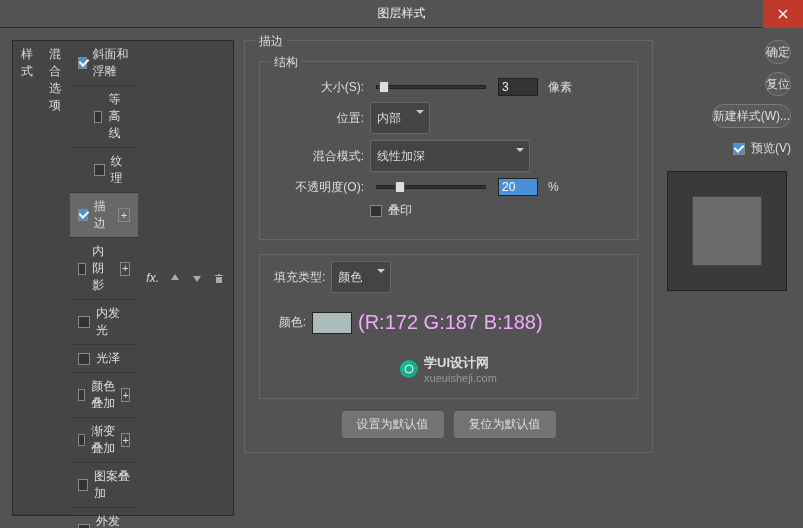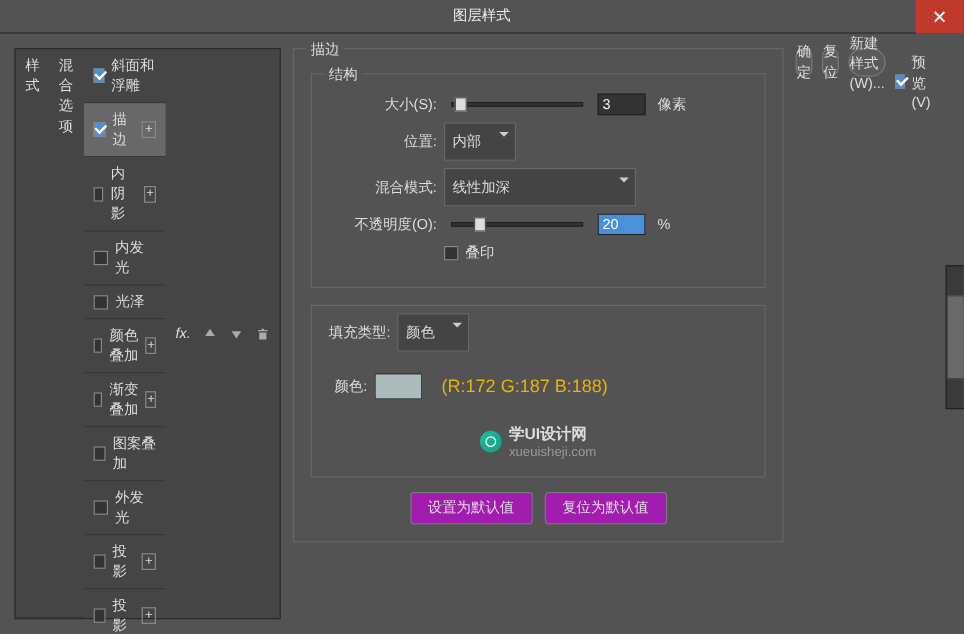--- a/index.html
+++ b/index.html
@@ -30,28 +30,28 @@
 .row{display:flex;align-items:center;margin:6px 0;gap:6px}
 .lbl{width:90px;text-align:right}
 .slider-track{width:110px;height:4px;background:#333;border:1px solid #222;position:relative;margin:0 6px}
 .slider-thumb{position:absolute;top:-5px;width:10px;height:12px;background:#ddd;border:1px solid #555}
 .num-input{width:40px;height:18px;background:#333;border:1px solid #222;padding:0 3px;color:#eee}
 .num-input.hl{background:#4a90d9;color:#fff}
 .unit{margin-left:4px}
 .select{height:32px;background:#444;border:1px solid #666;padding:0 18px 0 6px;position:relative;display:inline-flex;align-items:center;min-width:60px}
 .select::after{content:"";position:absolute;right:5px;top:7px;border:4px solid transparent;border-top-color:#ccc}
 .swatch{width:40px;height:22px;border:1px solid #222;display:inline-block}
-.rgb-label{color:#eab308;font-size:15px;margin-left:10px}
+.rgb-label{color:#f0abfc;font-size:20px;}
 .btn-row{display:flex;gap:10px;justify-content:center;margin-top:12px}
-.ps-btn{background:#a21caf;border:1px solid #777;border-radius:3px;padding:4px 14px;cursor:pointer}
+.ps-btn{background:#737373;border:1px solid #777;border-radius:3px;padding:4px 14px;cursor:pointer}
 .watermark{display:flex;align-items:center;justify-content:center;gap:6px;margin-top:20px}
 .wm-icon{width:18px;height:18px;border-radius:50%;background:linear-gradient(135deg,#1abc9c,#16a085);display:flex;align-items:center;justify-content:center}
 .wm-text{font-weight:bold;font-size:13px}
 .wm-sub{color:#999;font-size:11px}
-.right-panel{width:128px;display:flex;flex-direction:row;gap:8px;align-items:flex-start}
+.right-panel{width:128px;display:flex;flex-direction:column;gap:8px;align-items:flex-end}
 .pill-btn{background:#5a5a5a;border:1px solid #7a7a7a;border-radius:12px;height:24px;display:flex;align-items:center;justify-content:center;cursor:pointer}
 .preview-row{display:flex;align-items:center;justify-content:center;gap:6px;margin-top:4px}
 .preview-box{margin-top:6px;width:120px;height:120px;background:#3a3a3a;border:1px solid #222;display:flex;align-items:center;justify-content:center;align-self:center}
 .preview-inner{width:70px;height:70px;background:#6a6a6a;border:1px solid #444}
 </style>
 </head>
 <body>
 
 <div class="titlebar">
   <span class="titlebar-title">图层样式</span>
@@ -64,20 +64,28 @@
 
 <div class="content">
 
   <div class="sidebar">
     <div class="sb-header">样式</div>
     <div class="sb-header">混合选项</div>
     <div id="sb-items">
         <div class="sb-item">
           <span class="chk on"></span>
           <span>斜面和浮雕</span>
+        </div>
+        <div class="sb-item indent">
+          <span class="chk"></span>
+          <span>等高线</span>
+        </div>
+        <div class="sb-item indent">
+          <span class="chk"></span>
+          <span>纹理</span>
         </div>
         <div class="sb-item selected">
           <span class="chk on"></span>
           <span>描边</span>
           <span class="add-btn">+</span>
         </div>
         <div class="sb-item">
           <span class="chk"></span>
           <span>内阴影</span>
           <span class="add-btn">+</span>

